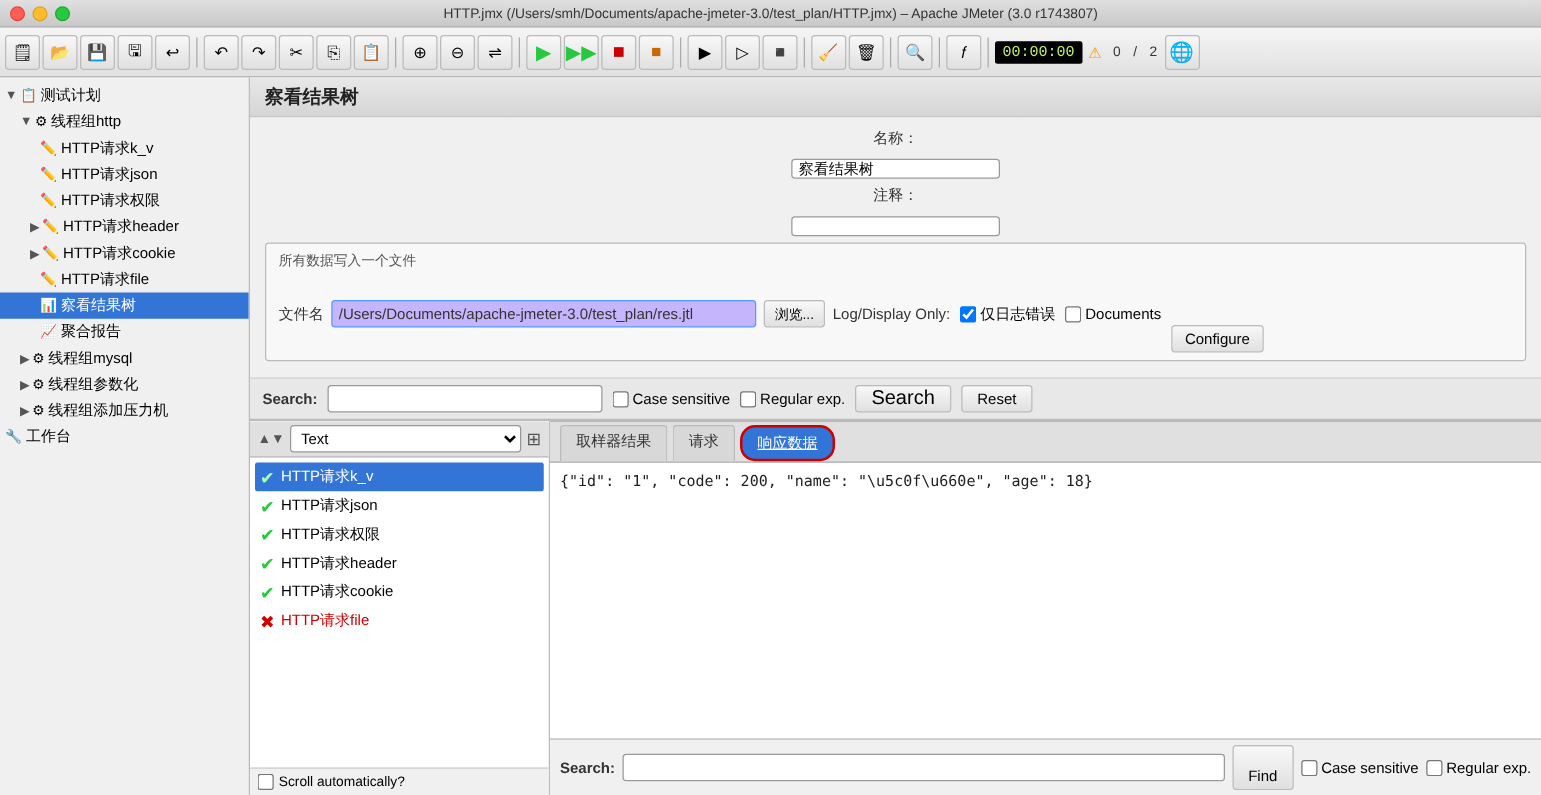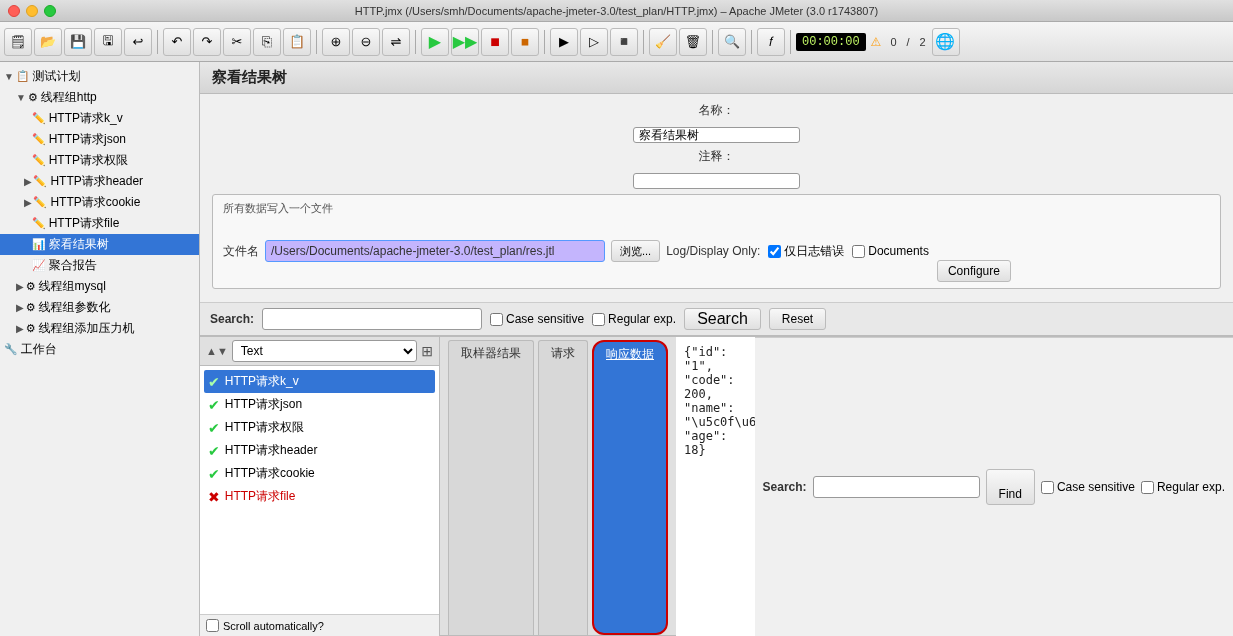--- a/index.html
+++ b/index.html
@@ -308,21 +308,21 @@
       display: flex;
       align-items: center;
       gap: 4px;
       background: #f0f0f0;
     }
 
     
     .detail-pane {
       flex: 1;
       display: flex;
-      flex-direction: row;
+      flex-direction: column;
       background: #404040;
       overflow: hidden;
     }
     .detail-tabs {
       display: flex;
       background: #e0e0e0;
       border-bottom: 1px solid #bbb;
       padding: 3px 8px 0;
       gap: 4px;
     }

